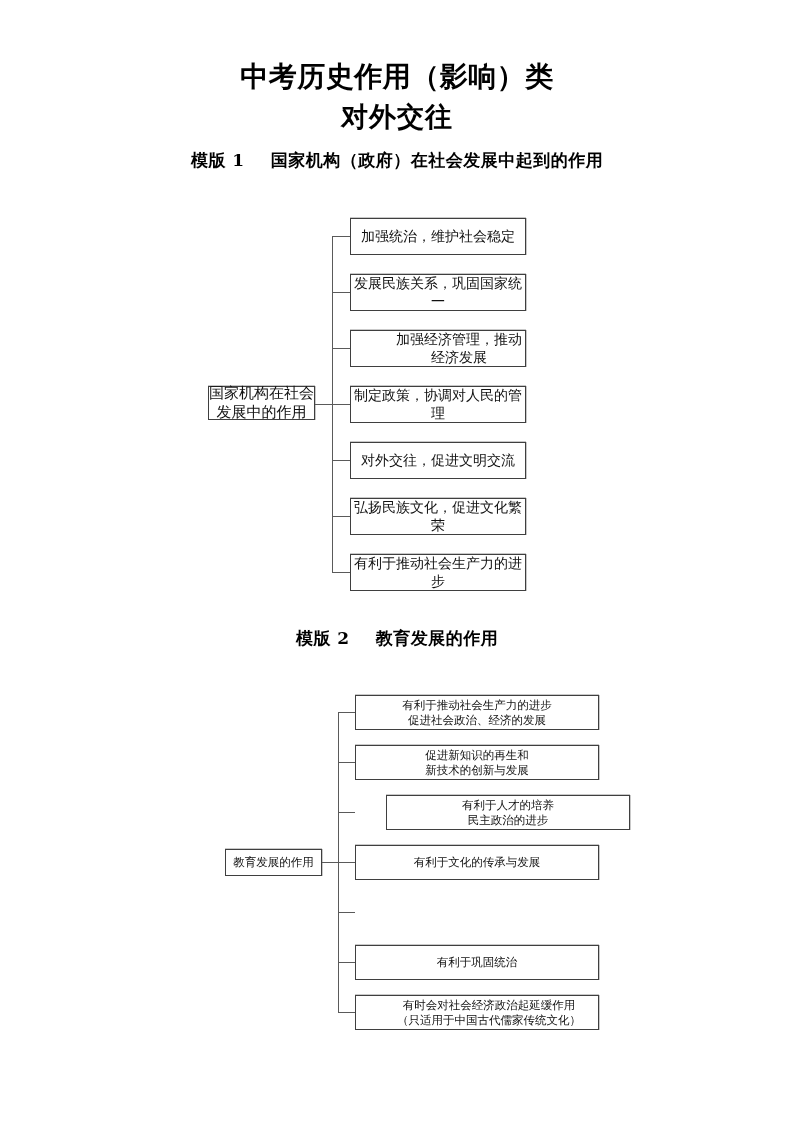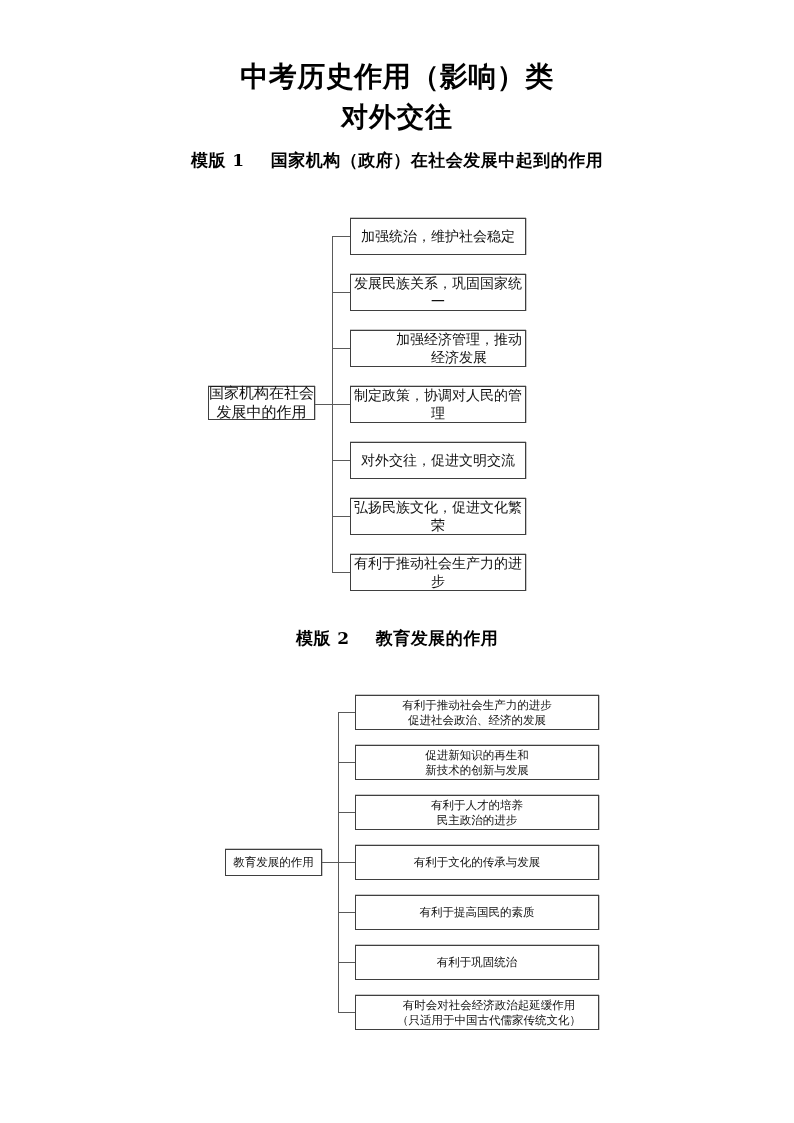--- a/index.html
+++ b/index.html
@@ -182,32 +182,29 @@
     </div>
   </div>
 
   <div class="node leaf" style="top:50px;">
     <div>
       <span class="line">促进新知识的再生和</span>
       <span class="line">新技术的创新与发展</span>
     </div>
   </div>
 
-  <div class="node leaf" style="top:100px;">
+  <div class="node leaf" style="top:100px;margin-left:31px;">
     <div>
       <span class="line">有利于人才的培养</span>
       <span class="line">民主政治的进步</span>
     </div>
   </div>
 
   <div class="node leaf" style="top:150px;">
       <span class="line">有利于文化的传承与发展</span>
-    </div>
-  <div class="node leaf" style="top:200px;">
-      <span class="line">有利于提高国民的素质</span>
     </div>
   <div class="node leaf" style="top:250px;">
       <span class="line">有利于巩固统治</span>
     </div>
 
   <div class="node leaf" style="top:300px;padding-left:24px;">
     <div>
       <span class="line">有时会对社会经济政治起延缓作用</span>
       <span class="line">（只适用于中国古代儒家传统文化）</span>
     </div>

